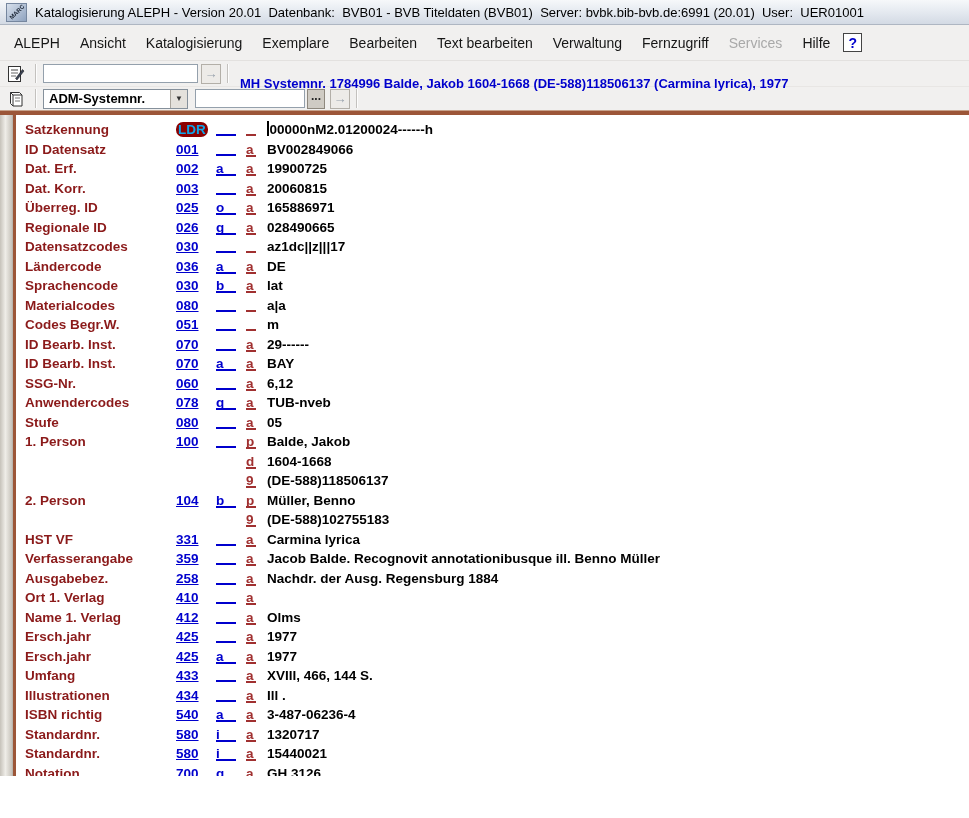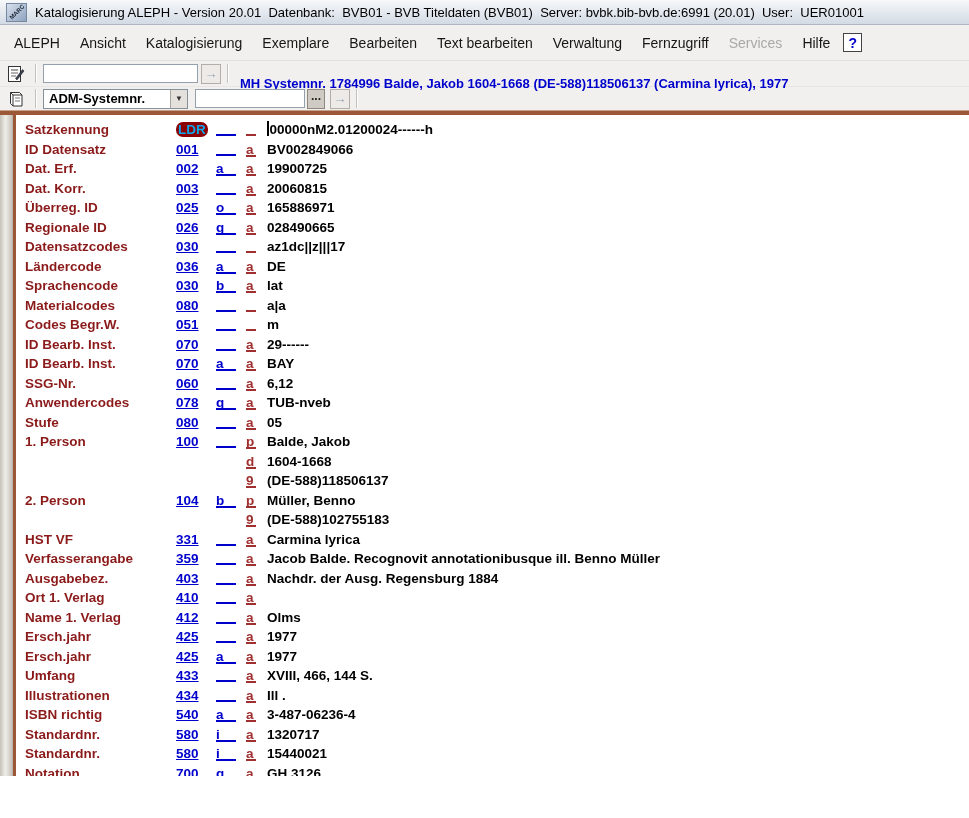--- a/index.html
+++ b/index.html
@@ -335,21 +335,21 @@
           </div>
           <div class="editor-row">
             <span class="col-label">Verfasserangabe</span>
             <span class="col-tag"><span class="tag-text">359</span></span>
             <span class="col-ind"><span class="ind-box"></span></span>
             <span class="col-sub"><span class="sub-box">a</span></span>
             <span class="col-value">Jacob Balde. Recognovit annotationibusque ill. Benno Müller</span>
           </div>
           <div class="editor-row">
             <span class="col-label">Ausgabebez.</span>
-            <span class="col-tag"><span class="tag-text">403</span></span>
+            <span class="col-tag"><span class="tag-text">258</span></span>
             <span class="col-ind"><span class="ind-box"></span></span>
             <span class="col-sub"><span class="sub-box">a</span></span>
             <span class="col-value">Nachdr. der Ausg. Regensburg 1884</span>
           </div>
           <div class="editor-row">
             <span class="col-label">Ort 1. Verlag</span>
             <span class="col-tag"><span class="tag-text">410</span></span>
             <span class="col-ind"><span class="ind-box"></span></span>
             <span class="col-sub"><span class="sub-box">a</span></span>
           </div>

